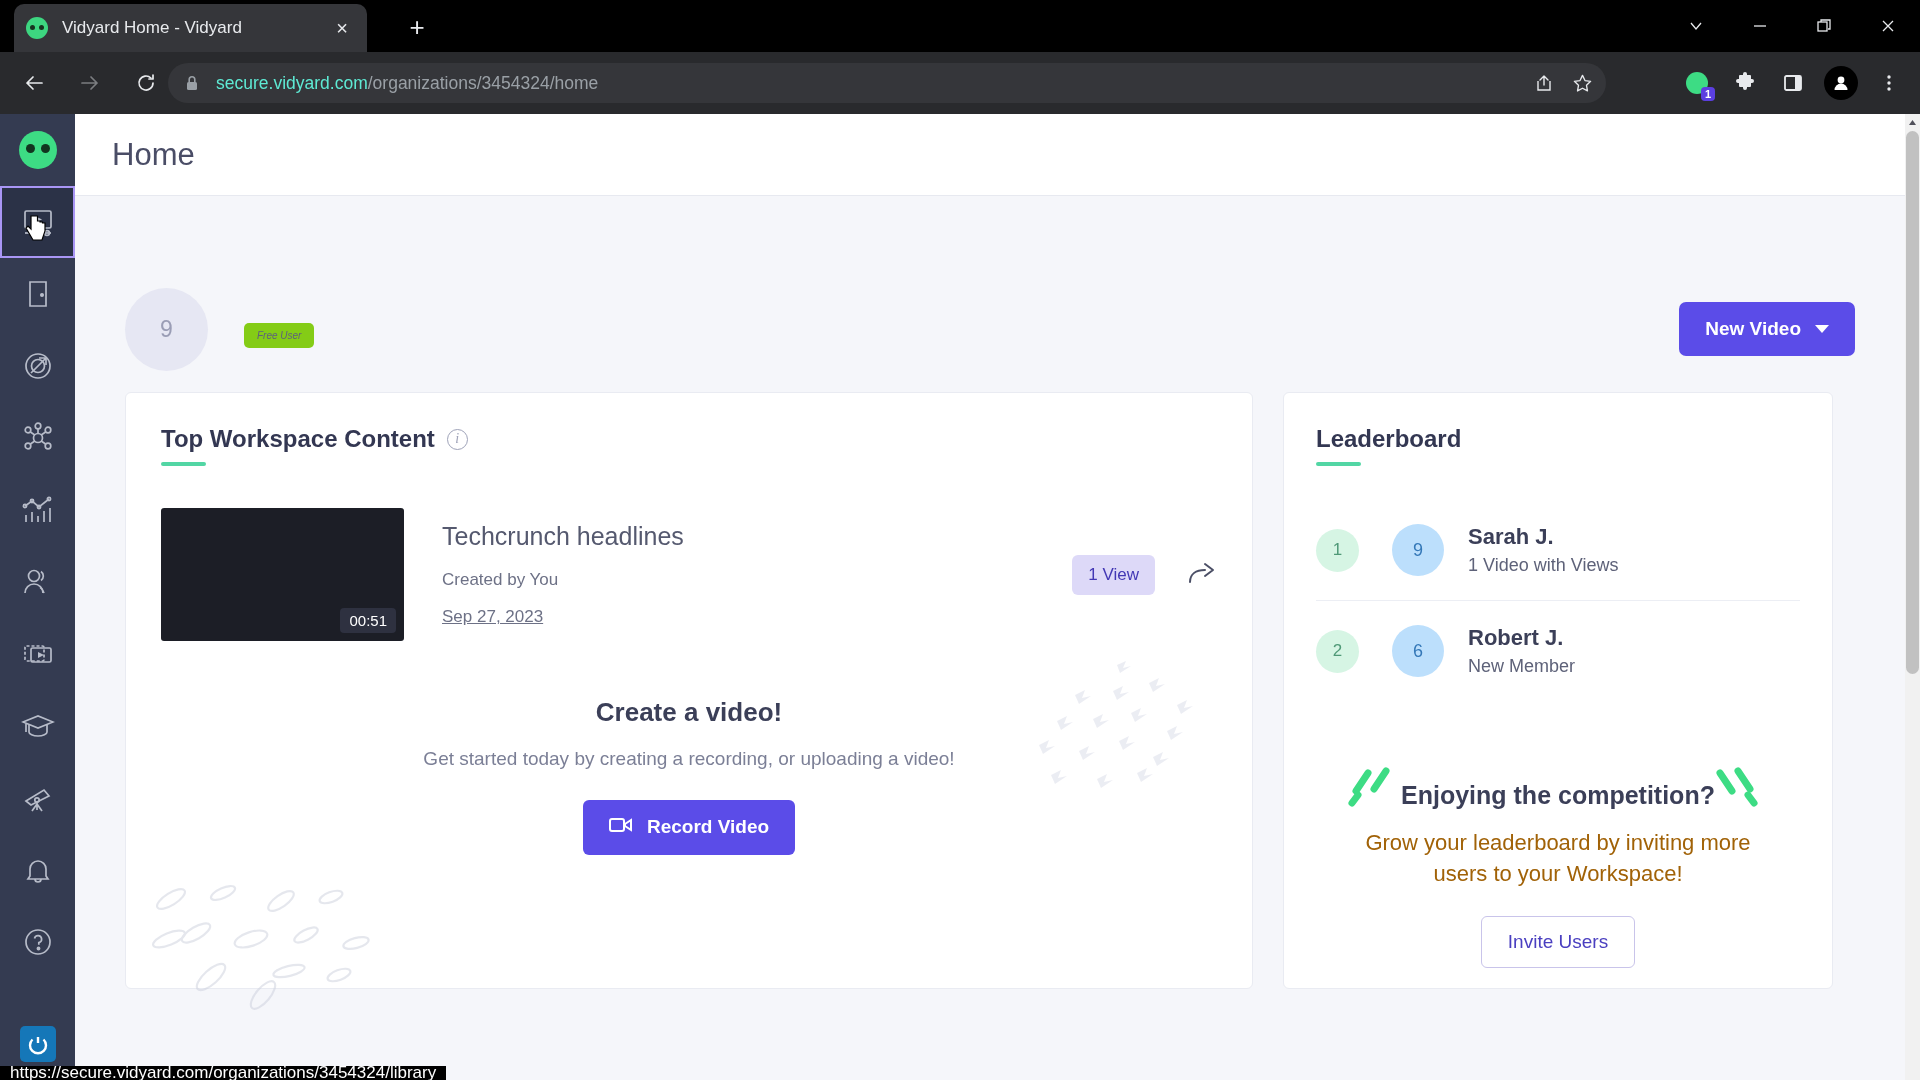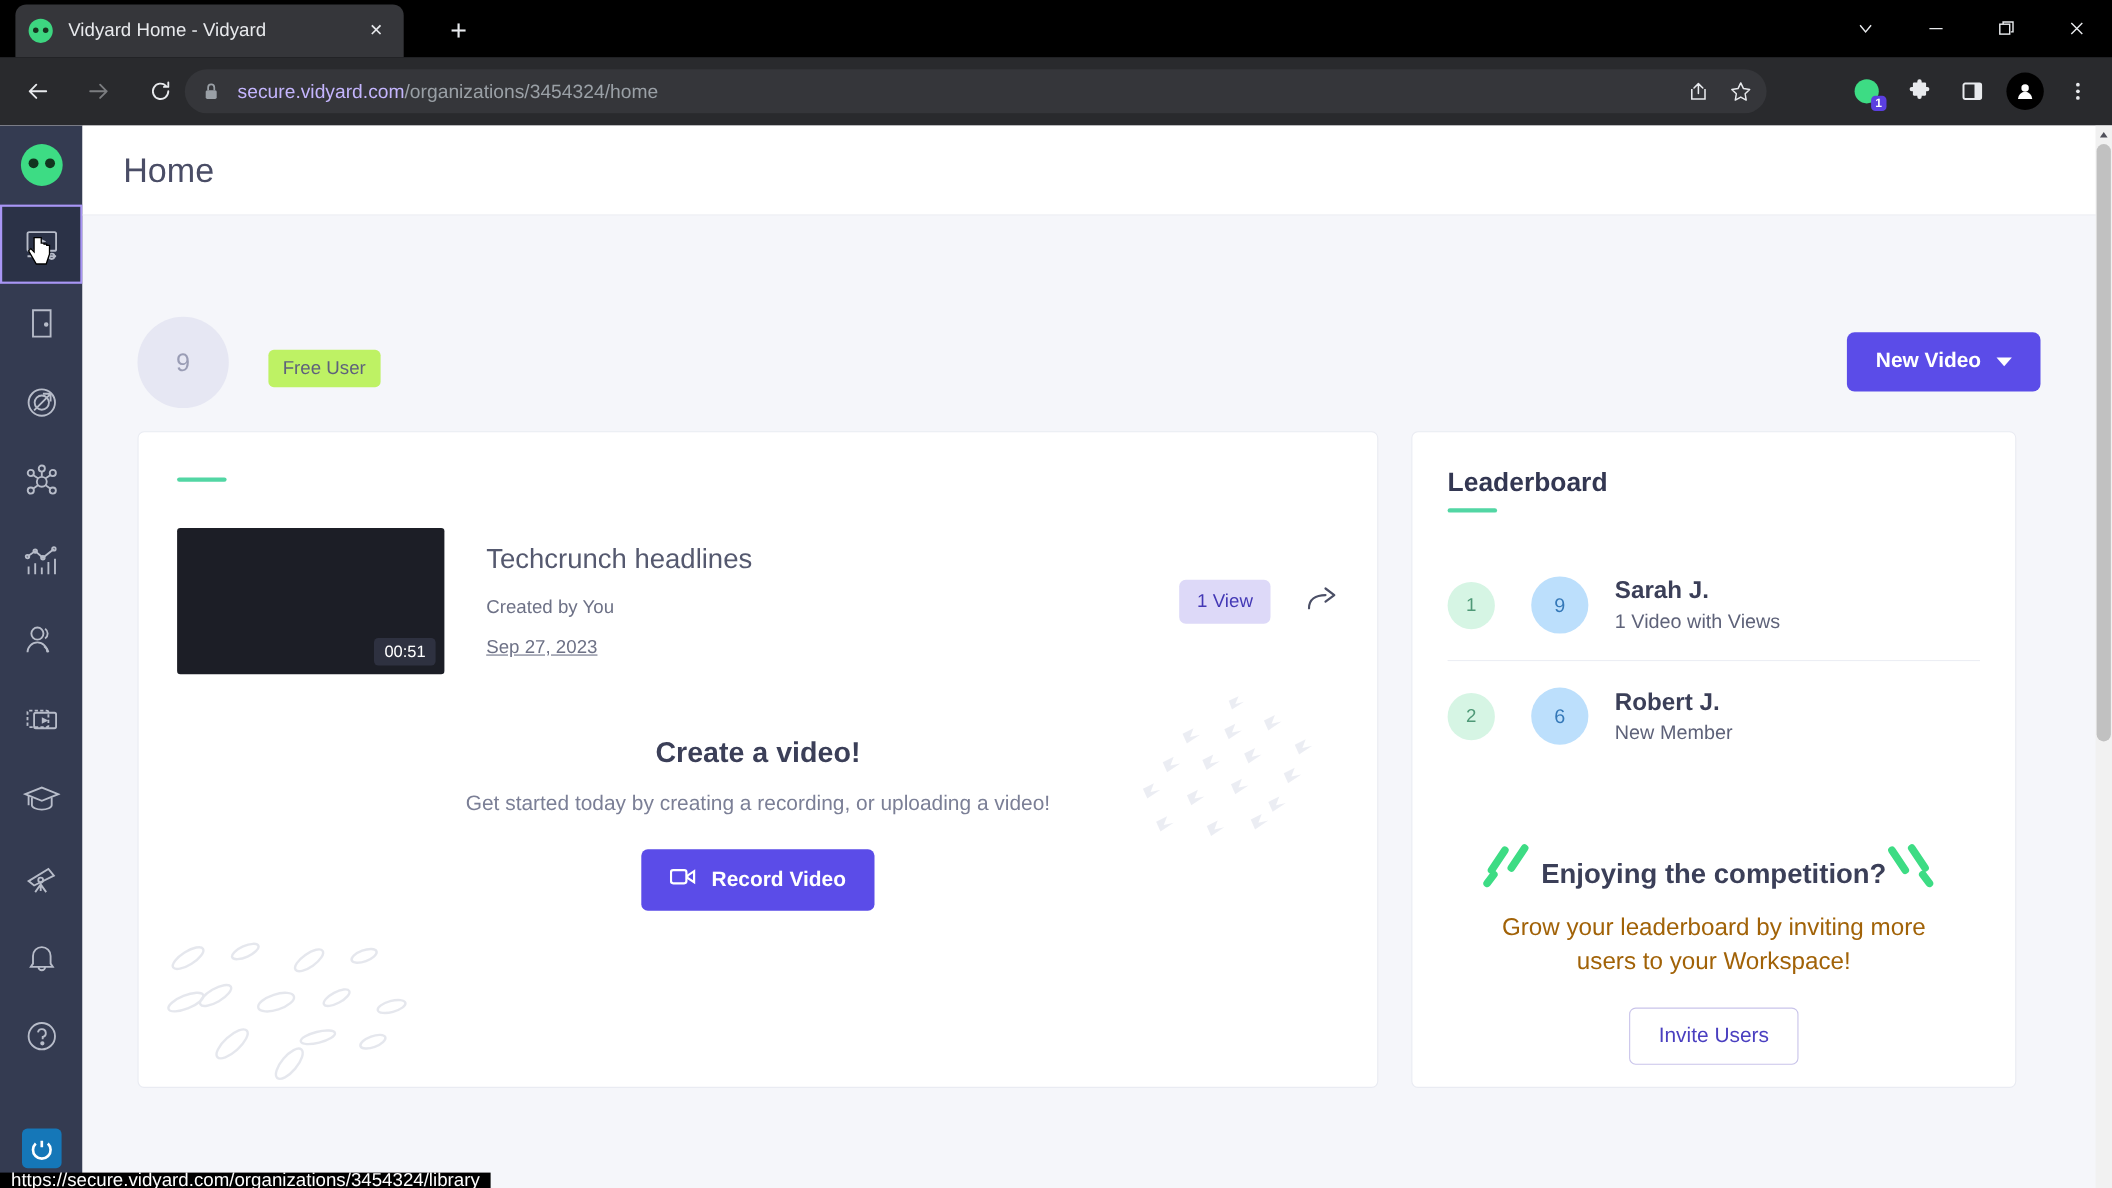--- a/index.html
+++ b/index.html
@@ -65,21 +65,21 @@
     color: #e8eaed;
   }
   .nav-btn.disabled { color: #7b7d80; }
   .omnibox {
     position: absolute; left: 168px; top: 11px; width: 1438px; height: 40px;
     background: #35363a; border-radius: 20px;
     display: flex; align-items: center; padding: 0 14px;
   }
   .lock-icon { width: 20px; height: 20px; margin-right: 14px; flex: none; }
   .url-text { font-size: 17.5px; color: #9aa0a6; white-space: nowrap; }
-  .url-text .host { color: #c4b5fd; }
+  .url-text .host { color: #5eead4; }
   .omnibox-actions {
     position: absolute; right: 8px; top: 4px;
     display: flex; align-items: center; gap: 6px;
   }
   .omni-icon { width: 32px; height: 32px; display: flex; align-items: center; justify-content: center; color: #e8eaed; }
   .ext-zone {
     position: absolute; right: 0; top: 0; height: 62px;
     display: flex; align-items: center; padding-right: 10px; gap: 6px;
   }
   .ext-btn {
@@ -159,22 +159,22 @@
     display: flex; align-items: center; padding-top: 80px; height: 186px;
   }
   .welcome-avatar {
     width: 83px; height: 83px; border-radius: 50%; background: #e6e7f3;
     display: flex; align-items: center; justify-content: center;
     color: #9a9db5; font-size: 23px; flex: none;
   }
   .welcome-text { margin-left: 36px; }
   .welcome-title { font-size: 35px; color: #363a54; font-weight: 600; letter-spacing: -0.3px; }
   .welcome-badge {
-    display: inline-block; margin-top: 12px; background: #bef264;
-    color: #5e617c; font-size: 17px; padding: 7px 13px; border-radius: 5px;
+    display: inline-block; margin-top: 12px; background: #84cc16;
+    color: #5e617c; font-size: 10px; padding: 7px 13px; border-radius: 5px; font-style: italic;
   }
   .new-video-btn {
     margin-left: auto; background: #5b4ce8; color: #fff;
     font-size: 19px; font-weight: bold; border-radius: 7px;
     padding: 16px 26px; display: flex; align-items: center; gap: 14px;
     border: none; cursor: pointer;
   }
   .caret-down {
     width: 0; height: 0; border-left: 7px solid transparent;
     border-right: 7px solid transparent; border-top: 8px solid #fff;
@@ -510,20 +510,24 @@
       </div>
       <button class="new-video-btn">
         <span>New Video</span>
         <span class="caret-down"></span>
       </button>
     </div>
 
     <div class="cards-row">
 
       <div class="card card-main">
+        <div class="card-head">
+          <div class="card-title">Top Workspace Content</div>
+          <div class="info-icon">i</div>
+        </div>
         <div class="title-underline"></div>
 
         <div class="video-row">
           <div class="video-thumb">
             <span class="video-duration">00:51</span>
           </div>
           <div class="video-meta">
             <div class="video-name">Techcrunch headlines</div>
             <div class="video-sub">Created by You</div>
             <div class="video-date">Sep 27, 2023</div>

